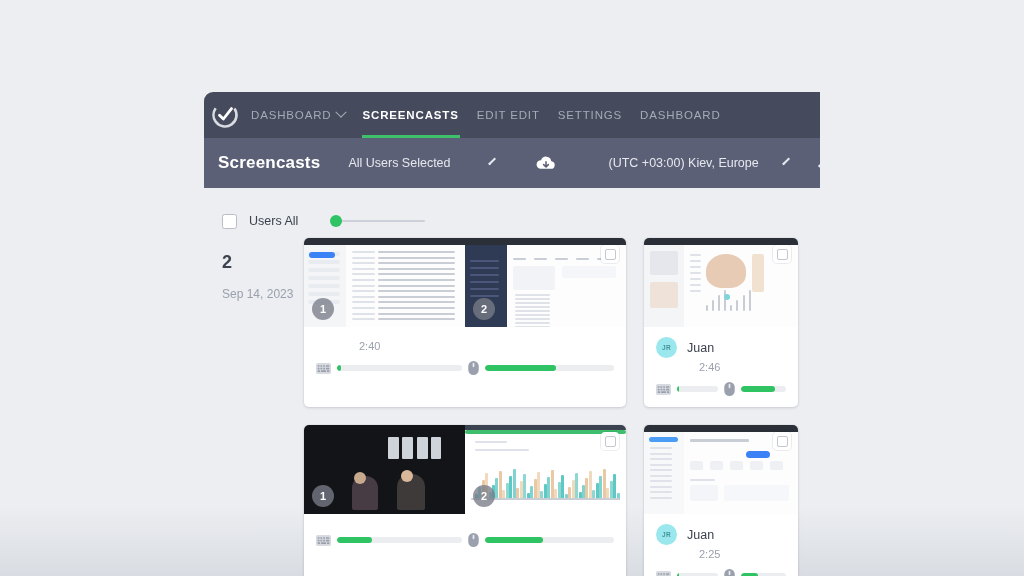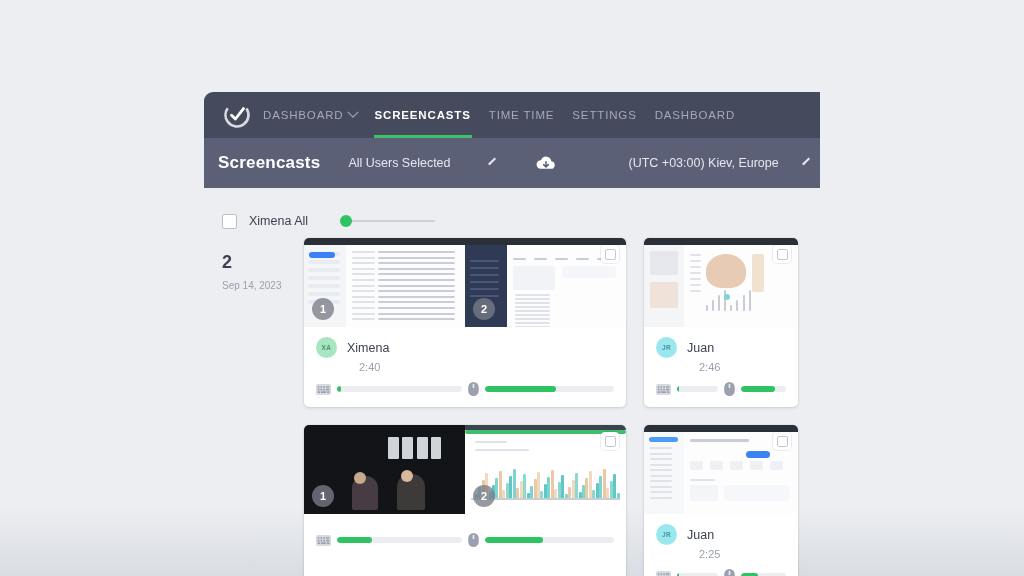--- a/index.html
+++ b/index.html
@@ -26,21 +26,21 @@
     height: 484px;
     overflow: hidden;
   }
 
   
   .navbar {
     height: 46px;
     background: #454a5c;
     border-top-left-radius: 9px;
     display: flex; align-items: center;
-    padding-left: 16px;
+    padding-left: 4px;
     position: relative;
     white-space: nowrap;
   }
   .logo {
     width: 34px; height: 34px; flex: 0 0 34px;
     display: flex; align-items: center; justify-content: center;
   }
   .nav-items { display: flex; align-items: center; height: 100%; }
   .nav-item {
     color: #a6aab8;
@@ -82,21 +82,21 @@
   .sel-users { color: #e6e8ee; font-size: 12.5px; }
   .sub-caret {
     display: inline-block;
     width: 9px; height: 9px;
     border-right: 2px solid #e6e8ee;
     border-bottom: 2px solid #e6e8ee;
     transform: rotate(45deg) translateY(-3px);
     margin: 0 0 0 38px;
   }
   .dl-icon { margin-left: 44px; display: flex; align-items: center; }
-  .tz { color: #e6e8ee; font-size: 12.5px; margin-left: 72px; }
+  .tz { color: #e6e8ee; font-size: 12.5px; margin-left: 52px; }
   .chev-left {
     display: inline-block;
     width: 9px; height: 9px;
     border-left: 2px solid #e6e8ee;
     border-bottom: 2px solid #e6e8ee;
     transform: rotate(45deg);
     margin-left: 36px;
   }
 
   
@@ -128,21 +128,21 @@
   }
   .slider-thumb {
     position: absolute; left: 0;
     width: 12px; height: 12px; border-radius: 50%;
     background: #2fc363;
   }
 
   .grid-area { display: flex; padding-left: 18px; margin-top: 2px; }
   .daycol { width: 82px; flex: 0 0 82px; padding-top: 14px; }
   .day-num { font-size: 18px; color: #3d4250; font-weight: bold; line-height: 20px; }
-  .day-date { font-size: 10px; color: #9aa0ad; margin-top: 8px; }
+  .day-date { font-size: 12px; color: #9aa0ad; margin-top: 15px; }
 
   .cards { display: flex; flex-wrap: wrap; gap: 18px; }
 
   .card {
     background: #fff;
     border-radius: 5px;
     box-shadow: 0 1px 3px rgba(60,64,80,.18), 0 0 0 1px rgba(0,0,0,.02);
     overflow: hidden;
     position: relative;
   }
@@ -235,21 +235,21 @@
     </div>
     <div class="nav-items" id="navItems">
         <div class="nav-item">
           <span>DASHBOARD</span>
           <span class="caret"></span>
         </div>
         <div class="nav-item active">
           <span>SCREENCASTS</span>
         </div>
         <div class="nav-item">
-          <span>TIME TIME</span>
+          <span>EDIT EDIT</span>
         </div>
         <div class="nav-item">
           <span>SETTINGS</span>
         </div>
         <div class="nav-item">
           <span>DASHBOARD</span>
         </div>
       </div>
   </div>
 
@@ -266,21 +266,21 @@
     <div class="tz">(UTC +03:00) Kiev, Europe</div>
     <span class="sub-caret" style="margin-left:24px"></span>
     <span class="chev-left"></span>
 
   </div>
 
   <div class="content">
 
     <div class="selectall-row">
       <span class="cbox"></span>
-      <span class="selectall-label">Ximena All</span>
+      <span class="selectall-label">Users All</span>
       <span class="slider-wrap">
         <span class="slider-track"></span>
         <span class="slider-thumb"></span>
       </span>
     </div>
 
     <div class="grid-area">
       <div class="daycol">
         <div class="day-num">2</div>
         <div class="day-date">Sep 14, 2023</div>
@@ -358,24 +358,20 @@
                   <div class="line" style="left:31%;top:84px;width:22%"></div>
                   <div class="line" style="left:31%;top:88px;width:22%"></div>
                 </div>
                 <div class="badge">2</div>
               </div>
               <div class="thumb-cb">
                 <i></i>
               </div>
             </div>
             <div class="card-body">
-              <div class="person">
-                <div class="avatar" style="background: rgb(168, 230, 194); color: rgb(74, 143, 102);">XA</div>
-                <div class="pname">Ximena</div>
-              </div>
               <div class="ptime">2:40</div>
             </div>
             <div class="meters">
               <div class="meter">
                 <span style="display: flex;">
                   <svg width="15" height="11" viewBox="0 0 18 13">
                     <rect x="0" y="0" width="18" height="13" rx="2" fill="#d7dae0"></rect>
                     <g fill="#9aa0ad">
                       <rect x="2" y="2.5" width="2.2" height="2" rx=".4"></rect>
                       <rect x="5.3" y="2.5" width="2.2" height="2" rx=".4"></rect>

